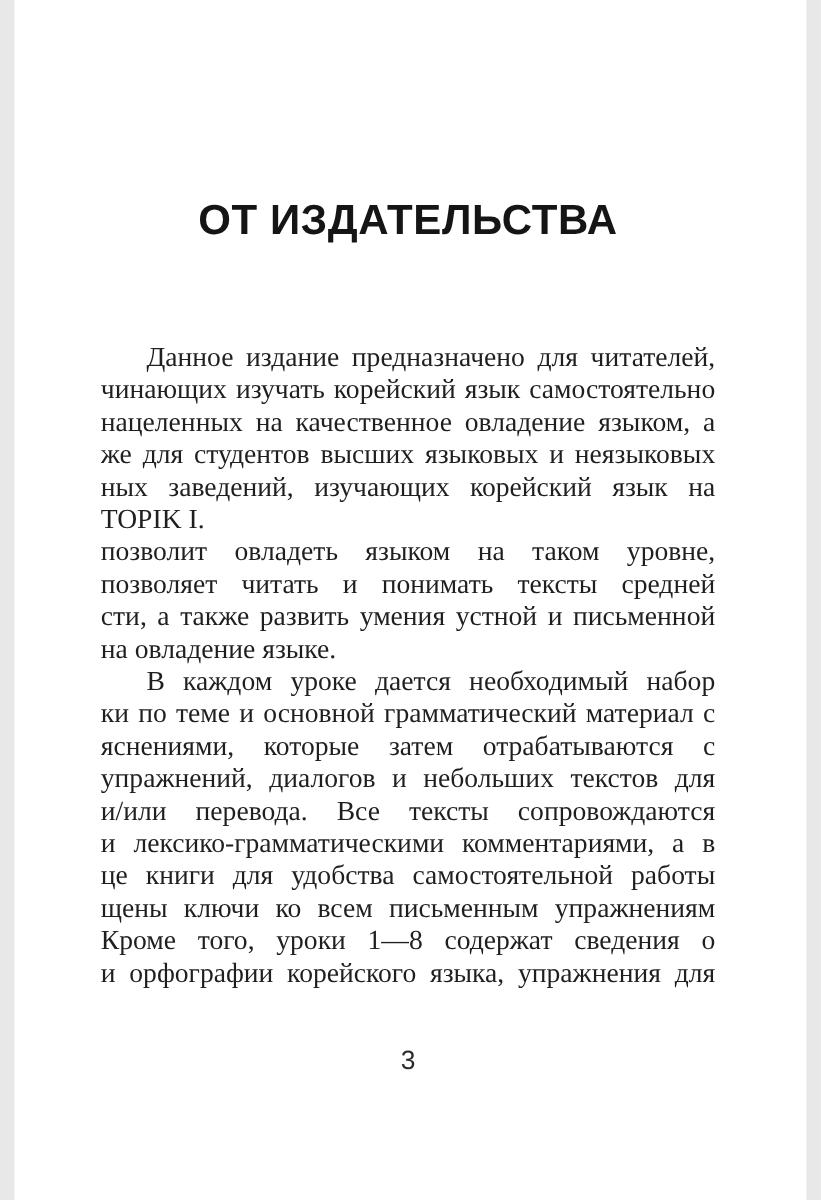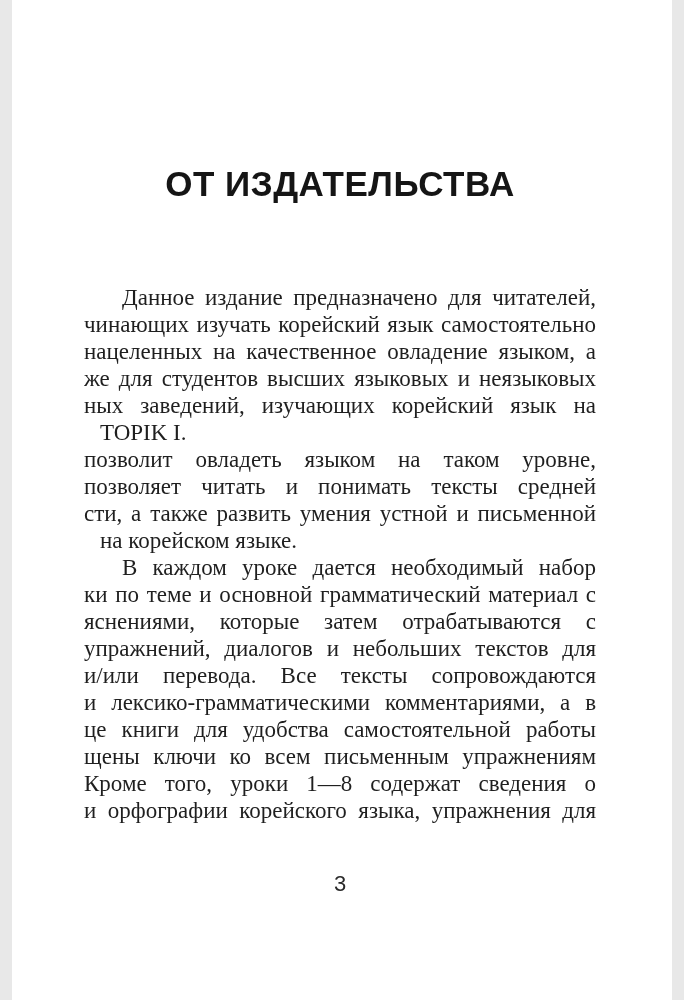--- a/index.html
+++ b/index.html
@@ -50,21 +50,20 @@
     white-space: normal;
     height: 27px;
     overflow: hidden;
   }
   .line.para-first {
     text-indent: 38px;
   }
   .line.para-last {
     text-align: left;
     text-align-last: left;
-    margin-left: 16px;
   }
   .page-number {
     position: absolute;
     top: 871px;
     left: 72px;
     width: 512px;
     text-align: center;
     font-family: "Liberation Sans", sans-serif;
     font-size: 22px;
     color: #2a2a2a;
@@ -85,21 +84,21 @@
       <div class="line">нацеленных на качественное овладение языком, а так-</div>
       <div class="line">же для студентов высших языковых и неязыковых учеб-</div>
       <div class="line">ных заведений, изучающих корейский язык на уровне</div>
       <div class="line para-last">TOPIK I.</div>
     </div>
 
     <div class="paragraph">
       <div class="line">позволит овладеть языком на таком уровне, который</div>
       <div class="line">позволяет читать и понимать тексты средней сложно-</div>
       <div class="line">сти, а также развить умения устной и письменной речи</div>
-      <div class="line para-last">на корейском языке.</div>
+      <div class="line para-last">на овладение языке.</div>
     </div>
 
     <div class="paragraph">
       <div class="line para-first">В каждом уроке дается необходимый набор лекси-</div>
       <div class="line">ки по теме и основной грамматический материал с по-</div>
       <div class="line">яснениями, которые затем отрабатываются с помощью</div>
       <div class="line">упражнений, диалогов и небольших текстов для чтения</div>
       <div class="line">и/или перевода. Все тексты сопровождаются словарем</div>
       <div class="line">и лексико-грамматическими комментариями, а в кон-</div>
       <div class="line">це книги для удобства самостоятельной работы поме-</div>

